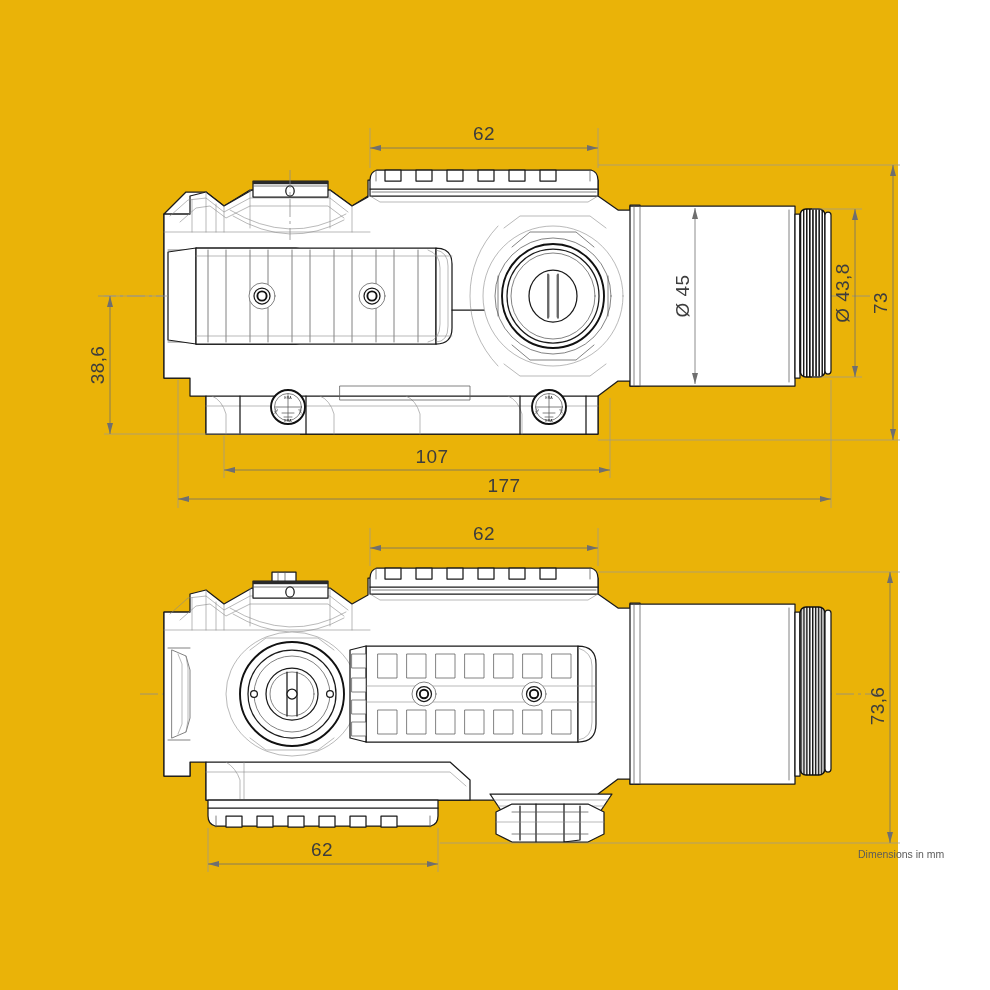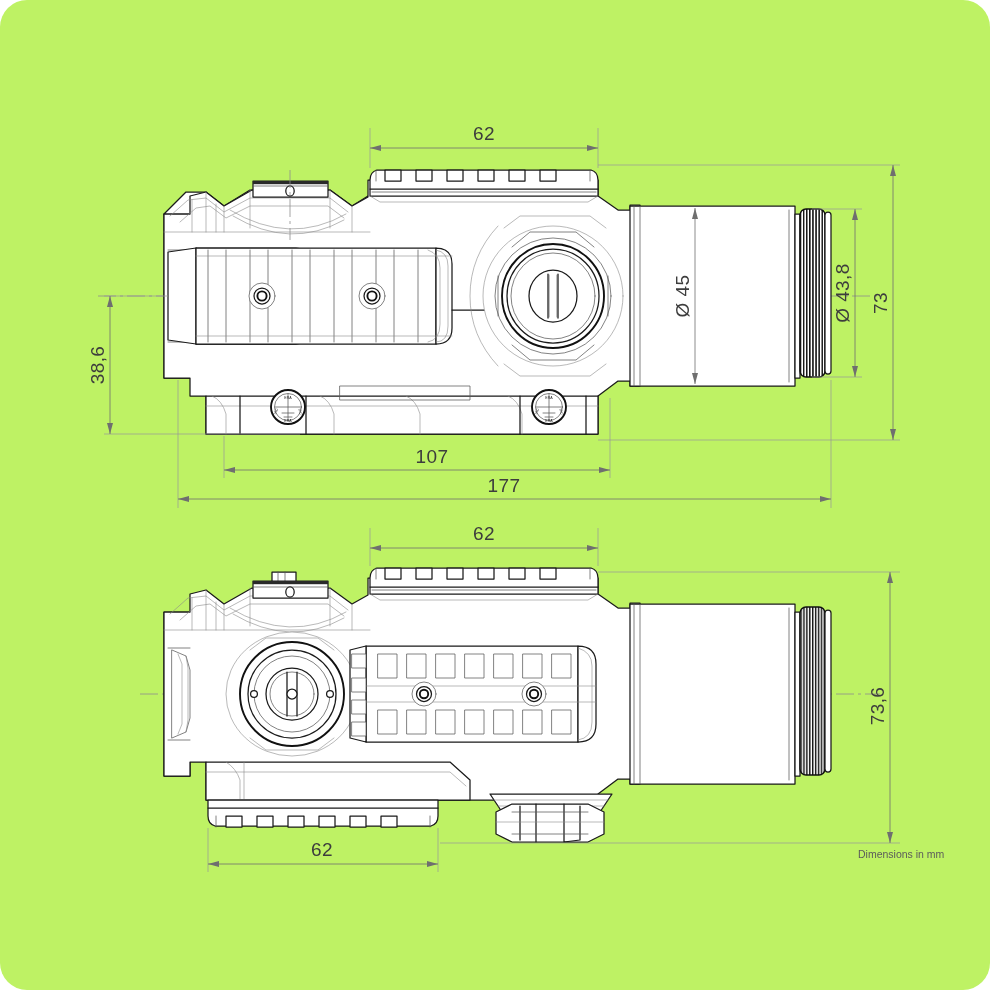--- a/index.html
+++ b/index.html
@@ -8,24 +8,23 @@
     background: #ffffff;
   }
   body {
     width: 990px;
     height: 990px;
     font-family: "Liberation Sans", sans-serif;
     overflow: hidden;
   }
   #sheet {
     position: relative;
-    width: 990px;
+    width: 898px;
     height: 990px;
-    background: #bef264;
-    border-radius: 27px;
+    background: #eab308;
   }
   svg.drawing {
     position: absolute;
     left: 0;
     top: 0;
     width: 990px;
     height: 990px;
   }
   
   .outline      { fill: none; stroke: #1a1a1a; stroke-width: 1.25; stroke-linejoin: round; stroke-linecap: round; }

